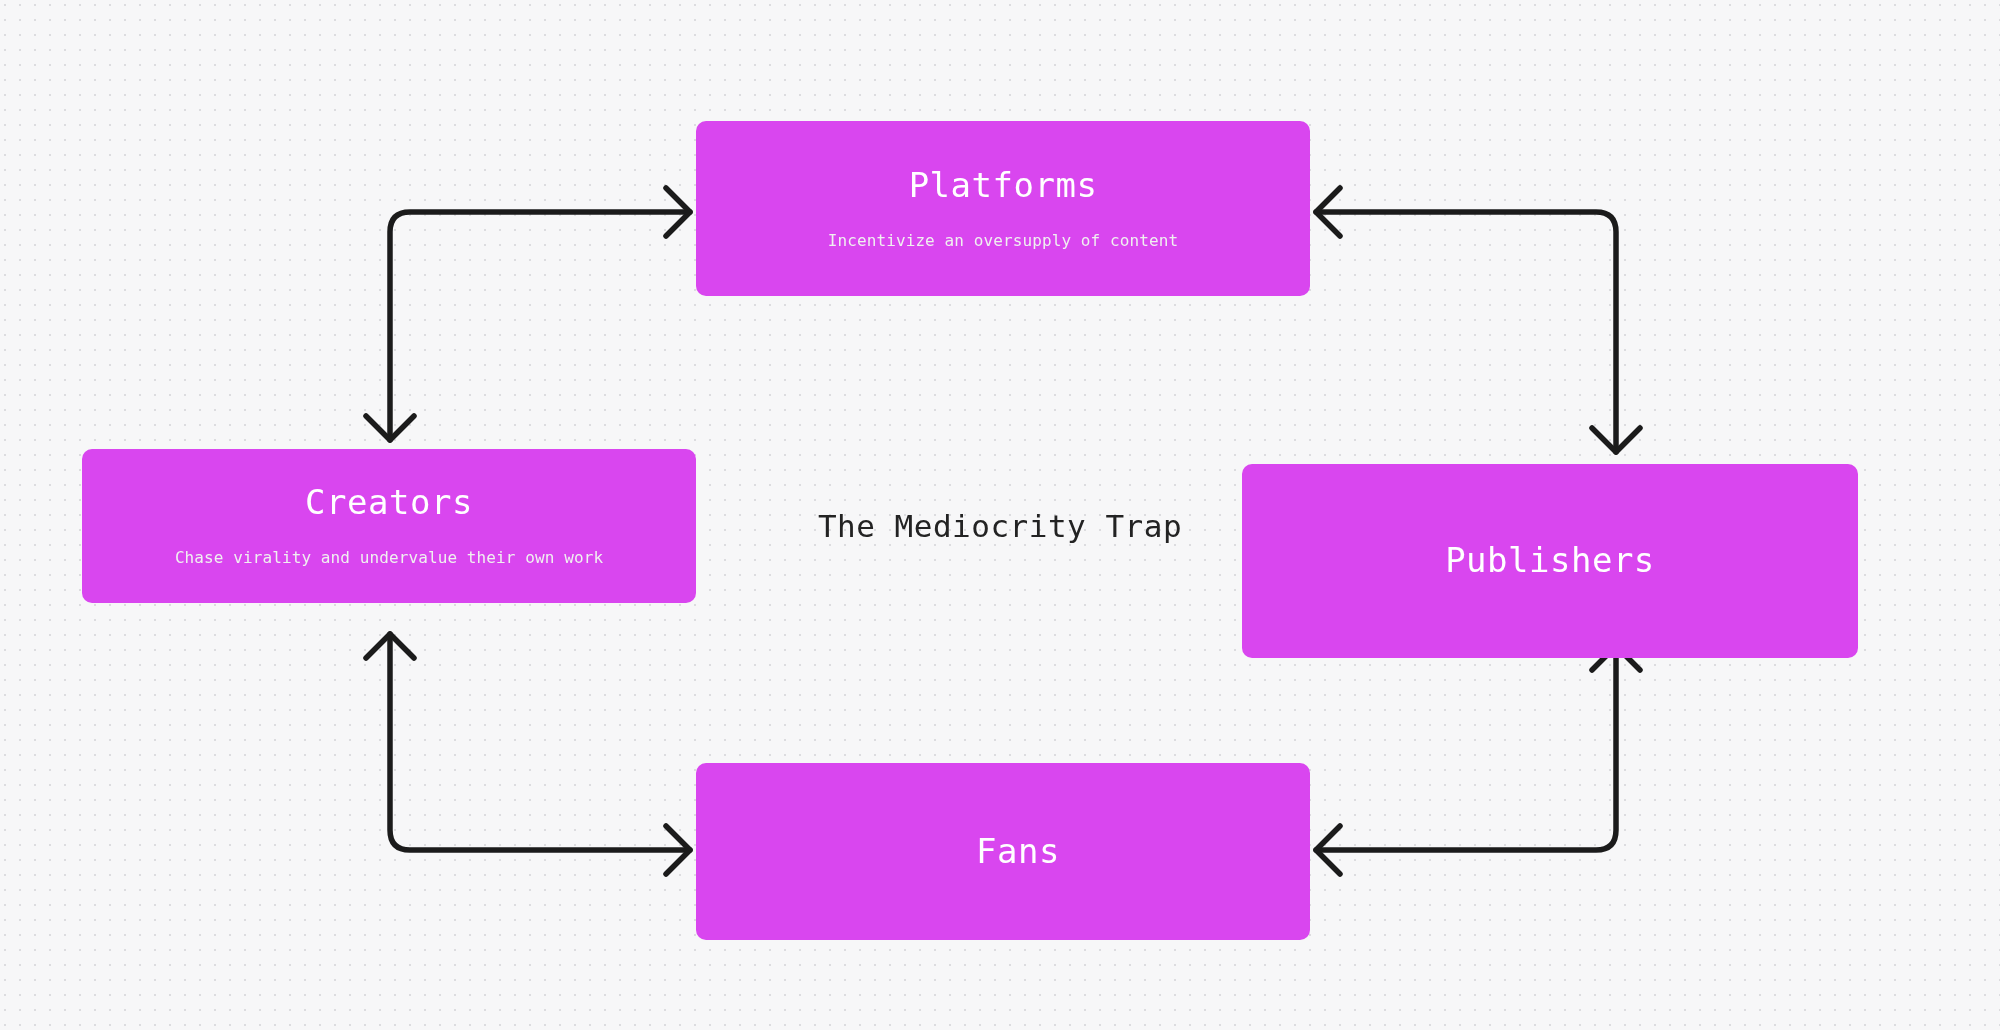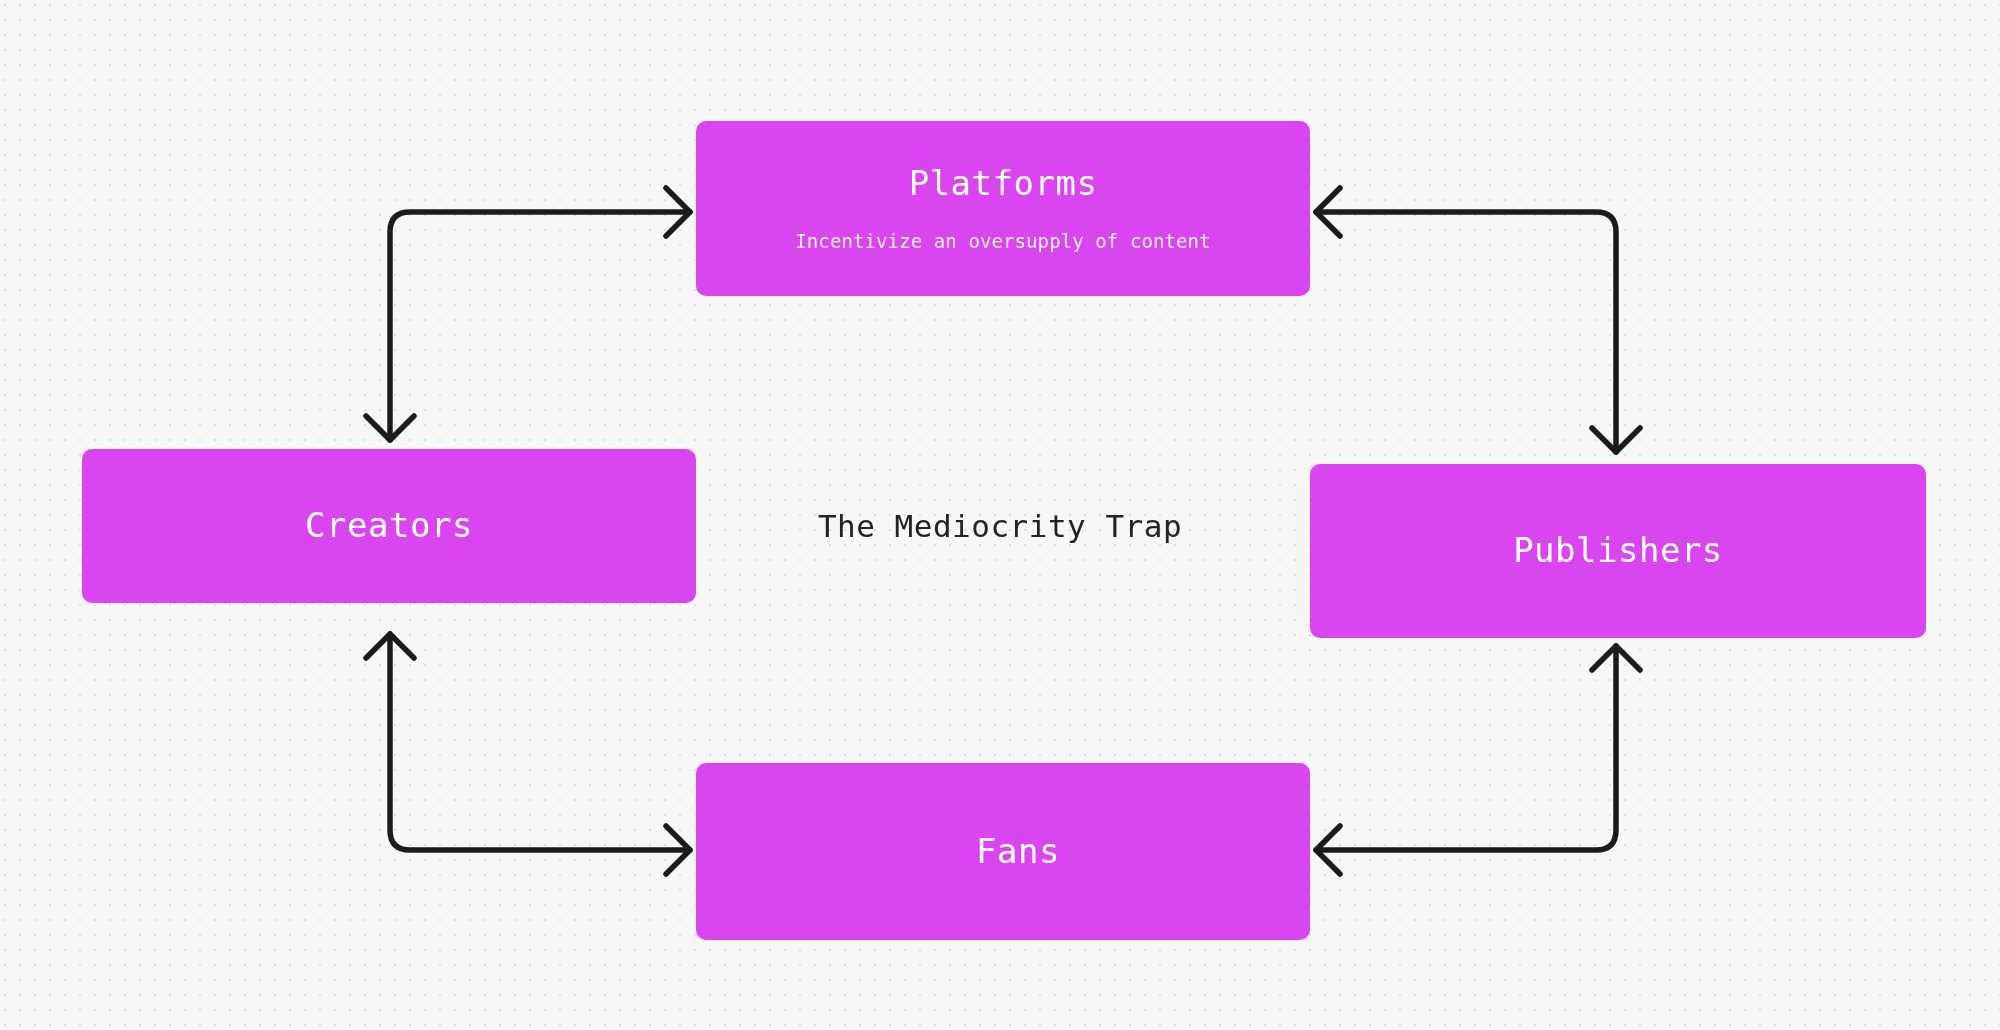--- a/index.html
+++ b/index.html
@@ -60,31 +60,31 @@
     z-index: 3;
   }
   .node-title {
     font-size: 34px;
     font-weight: 400;
     letter-spacing: 0.5px;
     line-height: 1.15;
     color: #ffffff;
   }
   .node-desc {
-    font-size: 19px;
+    font-size: 16px;
     font-weight: 400;
     color: #f0f0f0;
     line-height: 1.3;
     margin-top: 26px;
     letter-spacing: 0.1px;
   }
 
   #node-platforms { left: 696px;  top: 121px; width: 614px;  height: 175px; }
   #node-creators  { left: 82px;   top: 449px; width: 614px;  height: 154px; }
-  #node-publishers{ left: 1310px; top: 464px; width: 616px;  height: 174px; }
+  #node-publishers{ left: 1242px; top: 464px; width: 616px;  height: 194px; }
   #node-fans      { left: 696px;  top: 763px; width: 614px;  height: 177px; padding-left: 48px; }
 
   
   #center-label {
     position: absolute;
     left: 0;
     top: 508px;
     width: 2000px;
     text-align: center;
     font-size: 31px;
@@ -135,20 +135,21 @@
 
   <div id="center-label">The Mediocrity Trap</div>
 
   <div class="node" id="node-platforms">
     <div class="node-title">Platforms</div>
     <div class="node-desc">Incentivize an oversupply of content</div>
   </div>
 
   <div class="node" id="node-creators">
     <div class="node-title">Creators</div>
+    <div class="node-desc">Chase virality and undervalue their own work</div>
   </div>
 
   <div class="node" id="node-publishers">
     <div class="node-title">Publishers</div>
   </div>
 
   <div class="node" id="node-fans">
     <div class="node-title">Fans</div>
   </div>
 

